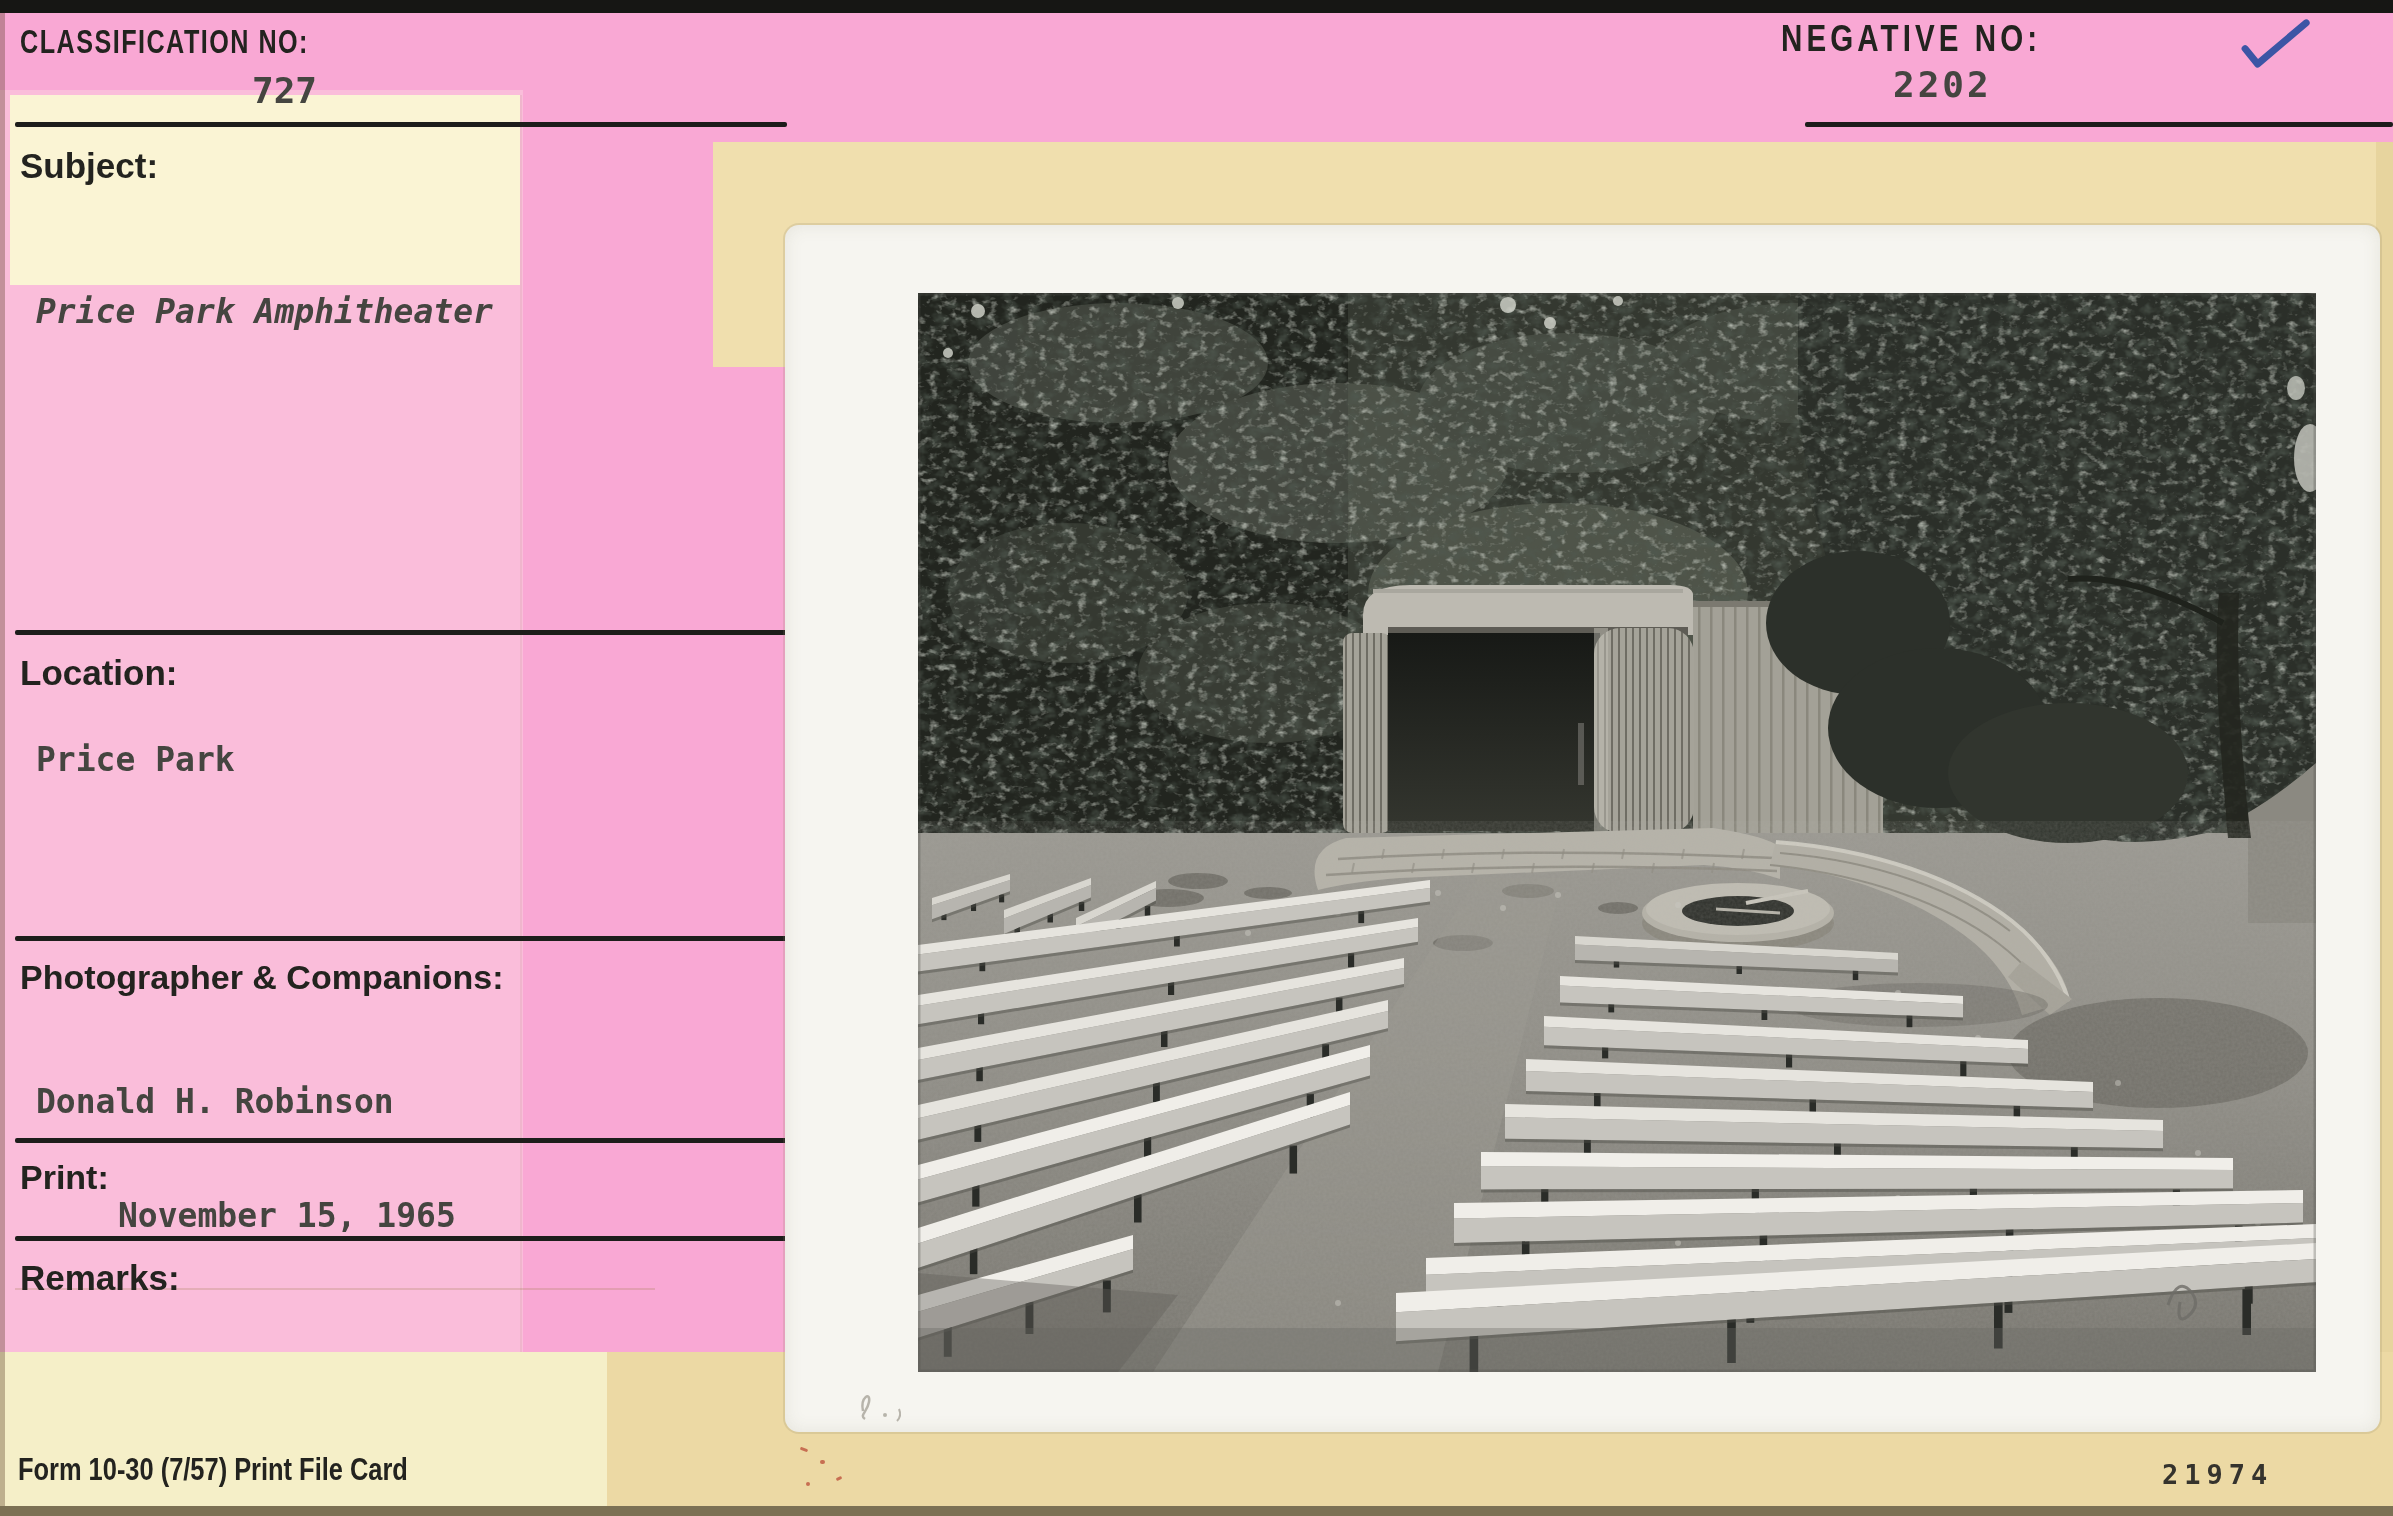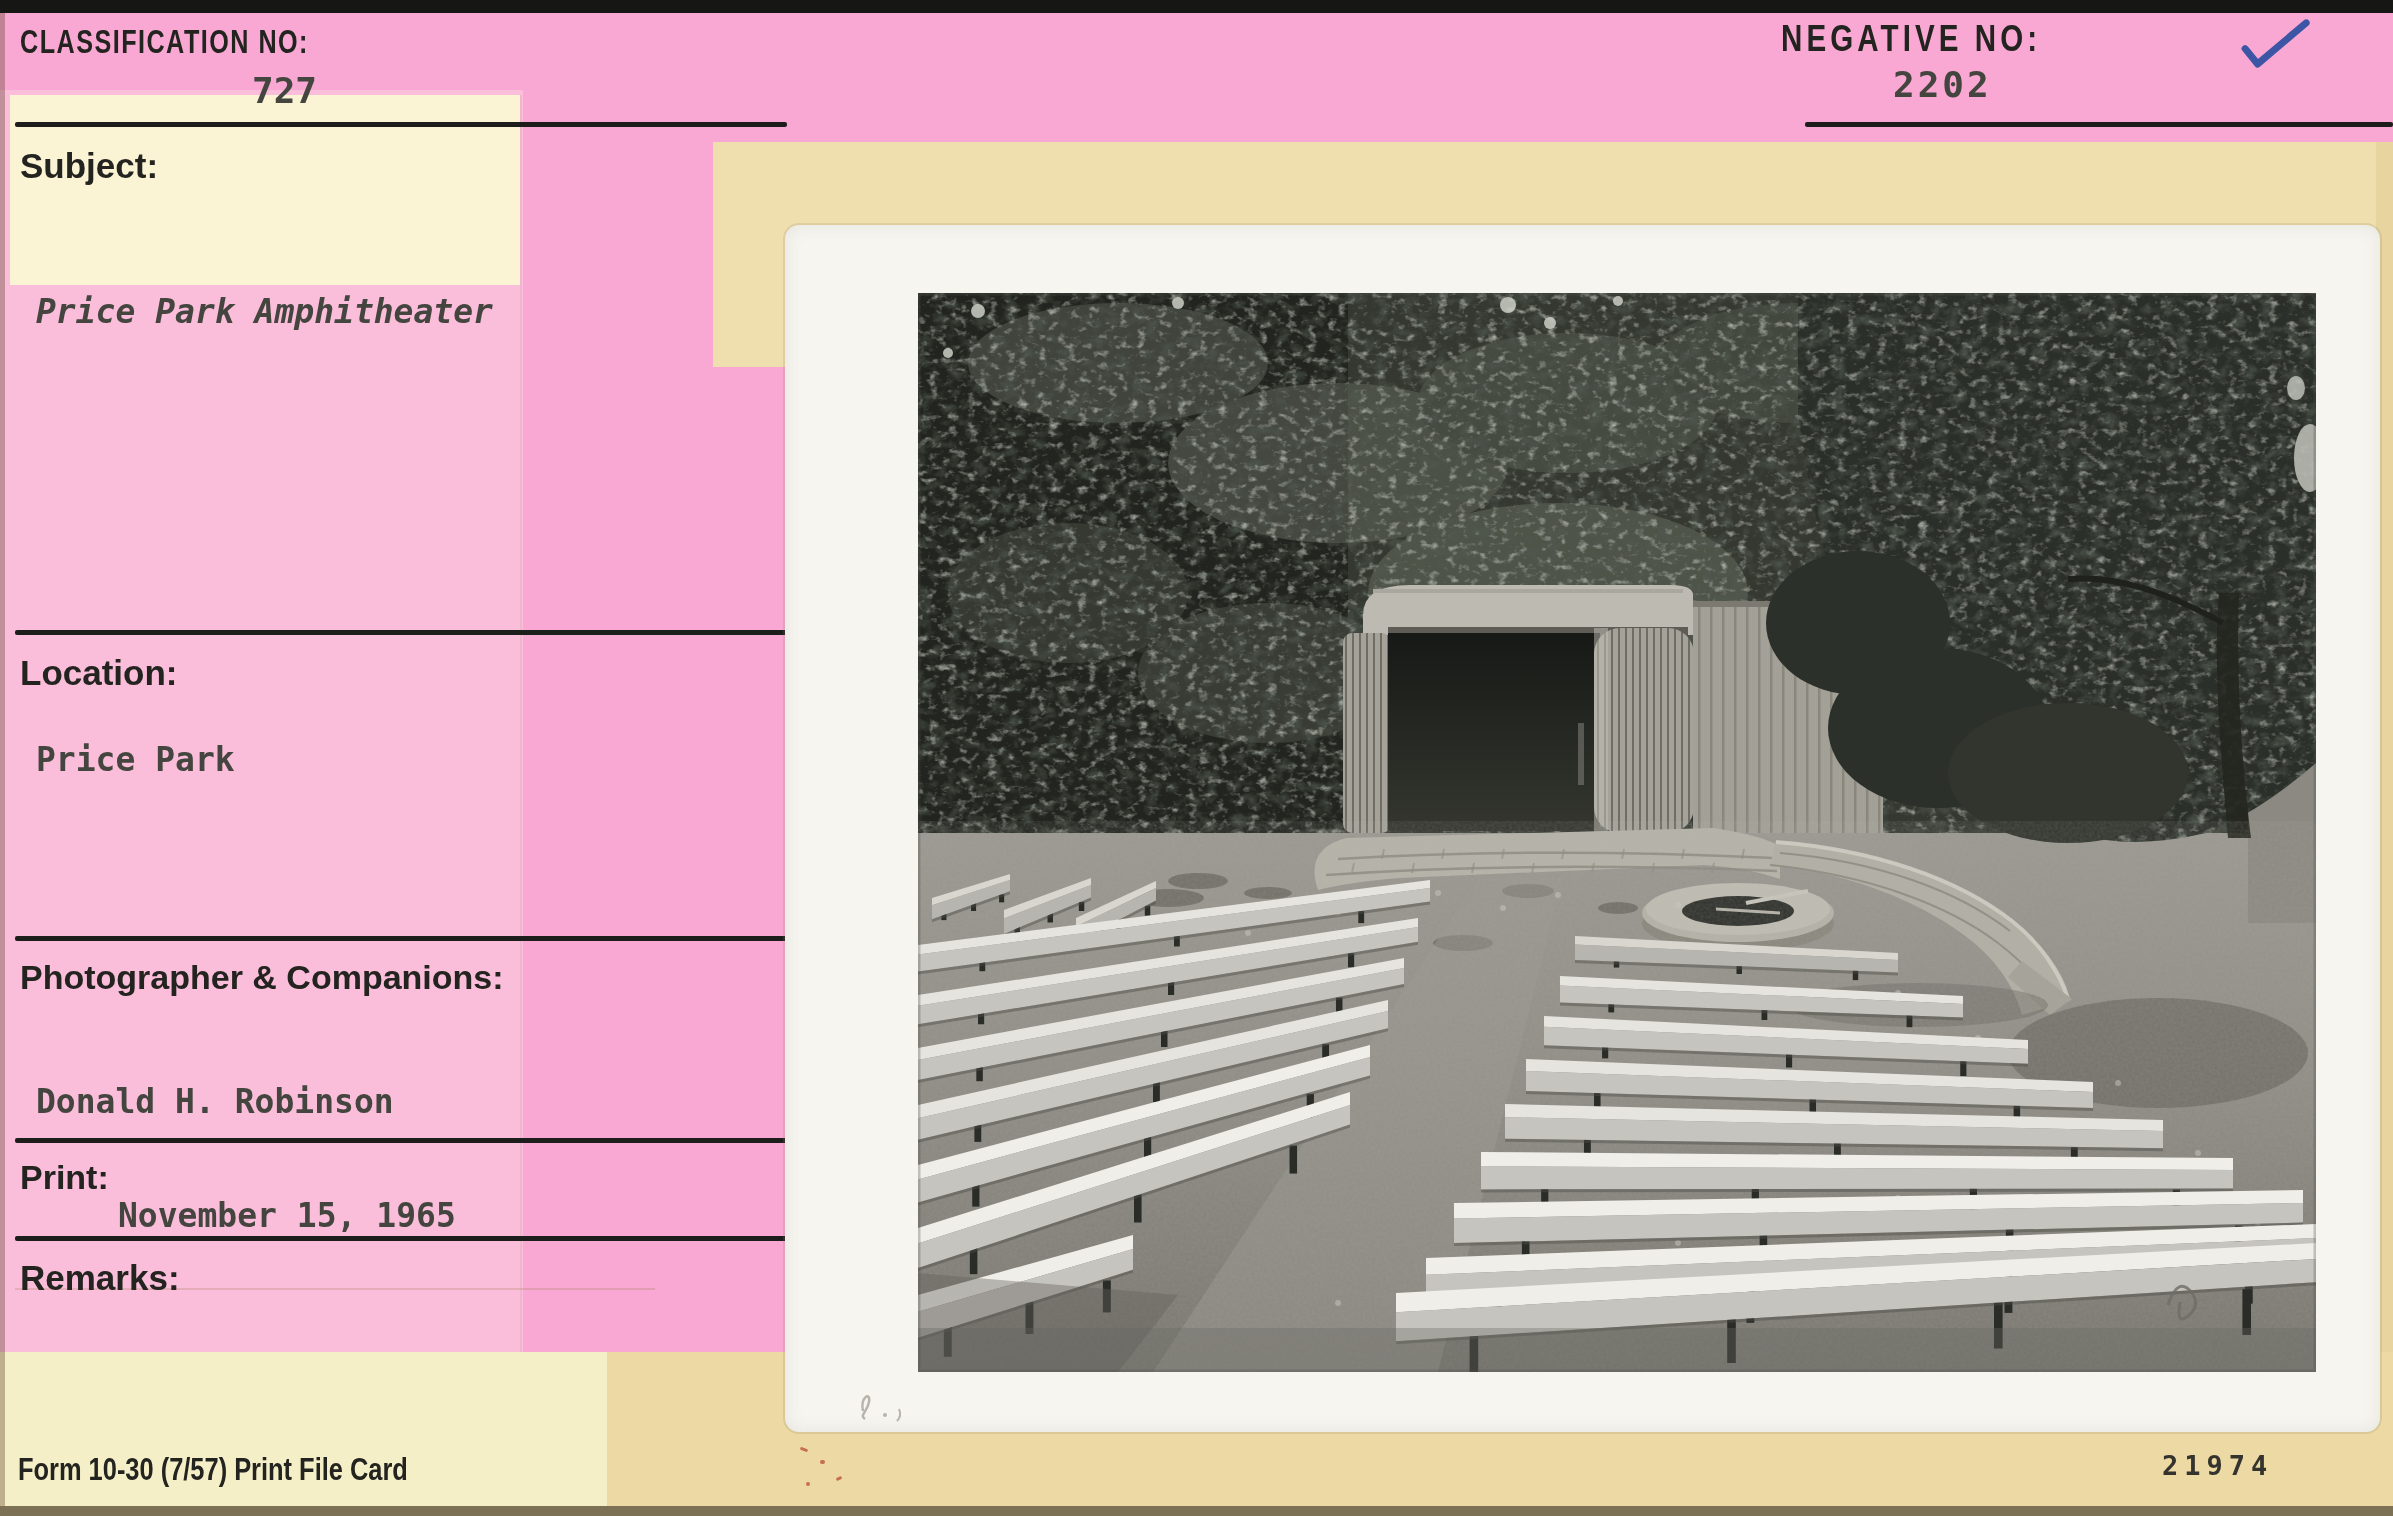--- a/index.html
+++ b/index.html
@@ -7,21 +7,21 @@
         font-family:"Liberation Sans",sans-serif;}
   .abs{position:absolute;}
   .label{color:#23231f;font-weight:bold;transform-origin:left top;}
   .typed{font-family:"DejaVu Sans Mono","Liberation Mono",monospace;font-weight:bold;color:#454540;}
   .rule{position:absolute;background:#1d1d1b;height:5px;border-radius:2px;}
   .faint{position:absolute;background:rgba(150,120,60,.22);height:2px;}
   .photo-print{position:absolute;left:785px;top:225px;width:1595px;height:1207px;
                background:#f6f5f0;border-radius:14px;
                box-shadow:0 0 0 2px rgba(140,130,95,.18), inset 0 0 18px rgba(90,85,60,.10);}
   .stamp{font-family:"DejaVu Sans Mono","Liberation Mono",monospace;font-weight:bold;
-         color:#35332d;font-size:27px;letter-spacing:6px;}
+         color:#35332d;font-size:27px;letter-spacing:6px;margin-top:9px;}
   .redspeck{position:absolute;background:#b8412f;opacity:.7;border-radius:2px;}
 </style>
 </head>
 <body>
 
 <div class="scan">
 
   <div class="abs" style="left:0;top:90px;width:523px;height:1262px;background:rgba(255,252,235,.25);"></div>
   <div class="abs" style="left:10px;top:95px;width:510px;height:190px;background:#faf4d4;"></div>
   <div class="abs" style="left:713px;top:142px;width:1680px;height:92px;background:#f0dfae;"></div>

